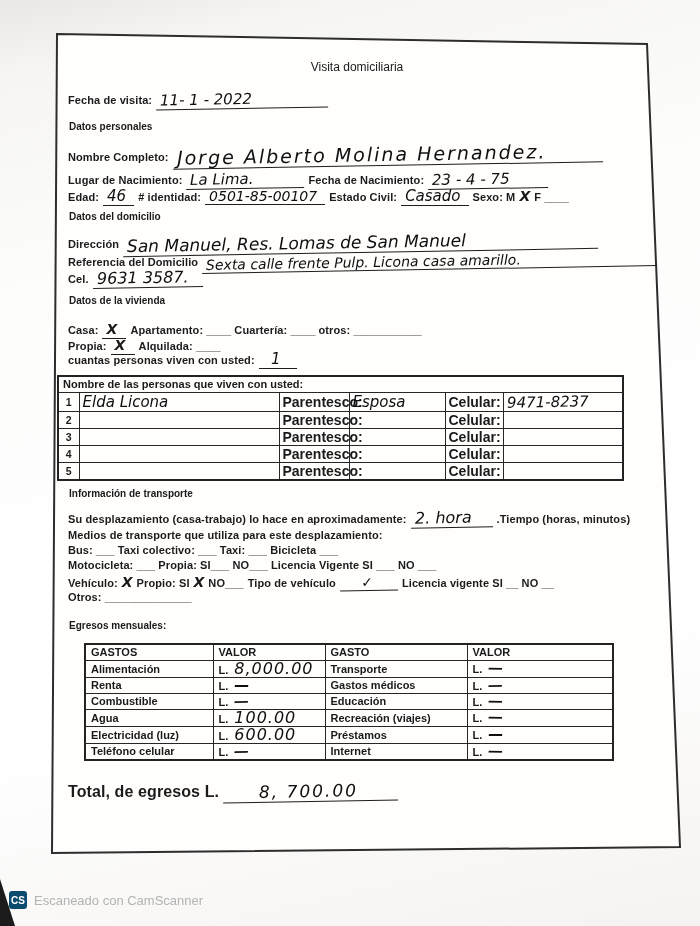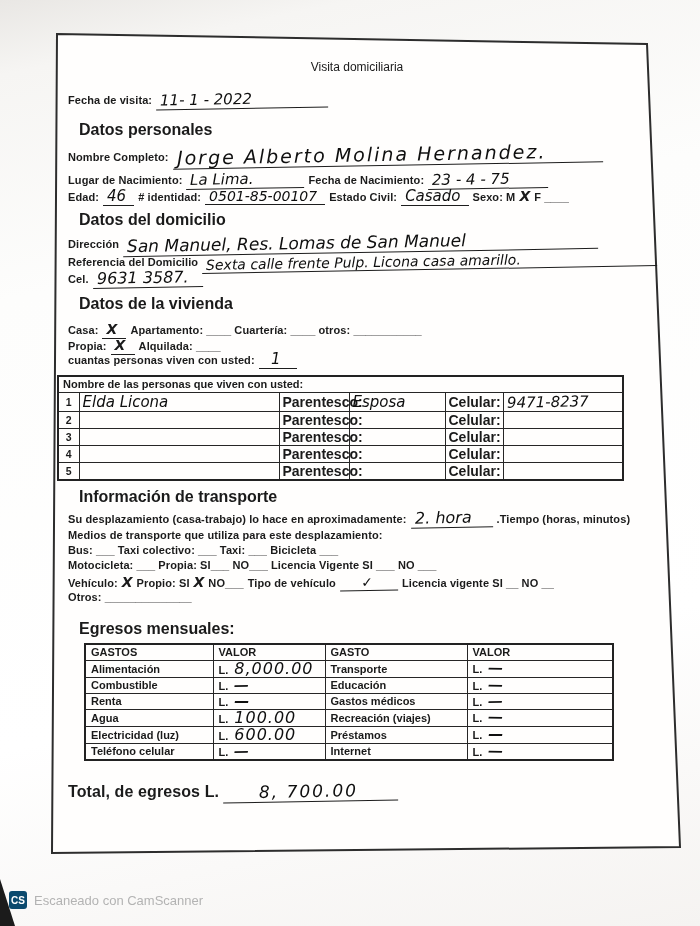--- a/index.html
+++ b/index.html
@@ -9,21 +9,21 @@
     position:relative; overflow:hidden;
     background:linear-gradient(168deg,#e9e7e4 0%,#f6f5f3 7%,#fdfdfc 28%,#ffffff 70%,#f5f3f1 100%);
     color:#1a1a1a;
   }
   .page { position:absolute; left:51px; top:33px; width:630px; height:822px; }
   .outline { position:absolute; left:0; top:0; width:630px; height:822px; }
   .outline polygon { fill:#fffefd; stroke:#2d2d2d; stroke-width:2; }
   .content { position:absolute; left:6px; top:0; width:620px; height:822px; }
   .row { position:absolute; left:11px; display:flex; align-items:baseline; gap:4px; white-space:nowrap; }
   .lbl { font-weight:700; font-size:11px; color:#1b1b1b; letter-spacing:.1px; }
-  .sec { position:absolute; left:22px; font-weight:700; font-size:16px; }
+  .sec { position:absolute; left:12px; font-weight:700; font-size:10px; }
   .title { position:absolute; top:27px; left:0; width:600px; text-align:center; font-weight:400; font-size:12px; }
   .hw { font-family:"DejaVu Sans", sans-serif; font-style:italic; color:#0f0f0f; line-height:1; }
   .u { display:inline-block; border-bottom:1.6px solid #1d1d1d; padding:0 8px 1px 4px; }.s14{font-size:14px}.s15{font-size:15px}.s16{font-size:16px}.s17{font-size:17px}.s19{font-size:19px}
   .t1 { transform:rotate(-1deg); } .t2 { transform:rotate(1deg); }
   .hwx { font-family:"DejaVu Sans",sans-serif; font-style:italic; font-weight:700; font-size:14px; }
   table { position:absolute; border-collapse:collapse; table-layout:fixed; background:#fffefd; }
   td,th { border:1.5px solid #262626; overflow:visible; }
   .ptable { left:0; top:342px; width:565px; border:2px solid #222; }
   .ptable .thead { font-weight:700; font-size:11px; text-align:left; padding:1px 4px; height:16px; }
   .ptable td { height:15px; padding:0 3px; }
@@ -226,32 +226,32 @@
         <th>GASTO</th>
         <th>VALOR</th>
       </tr>
       <tr>
         <td class="eitem">Alimentación</td>
         <td><span class="lp">L.</span><span class="hw amount t1">8,000.00</span></td>
         <td class="eitem">Transporte</td>
         <td><span class="lp">L.</span><span class="hw dash t2">—</span></td>
       </tr>
       <tr>
-        <td class="eitem">Combustible</td>
-        <td><span class="lp">L.</span><span class="hw dash t1">—</span></td>
-        <td class="eitem">Educación</td>
-        <td><span class="lp">L.</span><span class="hw dash t2">—</span></td>
-      </tr>
-      <tr>
         <td class="eitem">Renta</td>
         <td><span class="lp">L.</span><span class="hw dash">—</span></td>
         <td class="eitem">Gastos médicos</td>
         <td><span class="lp">L.</span><span class="hw dash t1">—</span></td>
       </tr>
       <tr>
+        <td class="eitem">Combustible</td>
+        <td><span class="lp">L.</span><span class="hw dash t1">—</span></td>
+        <td class="eitem">Educación</td>
+        <td><span class="lp">L.</span><span class="hw dash t2">—</span></td>
+      </tr>
+      <tr>
         <td class="eitem">Agua</td>
         <td><span class="lp">L.</span><span class="hw amount t1">100.00</span></td>
         <td class="eitem">Recreación (viajes)</td>
         <td><span class="lp">L.</span><span class="hw dash t2">—</span></td>
       </tr>
       <tr>
         <td class="eitem">Electricidad (luz)</td>
         <td><span class="lp">L.</span><span class="hw amount t1">600.00</span></td>
         <td class="eitem">Préstamos</td>
         <td><span class="lp">L.</span><span class="hw dash">—</span></td>

